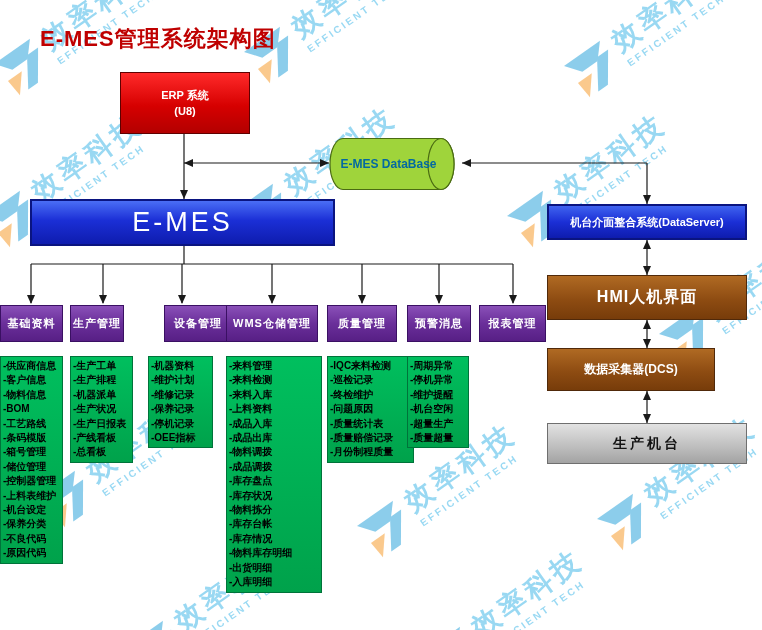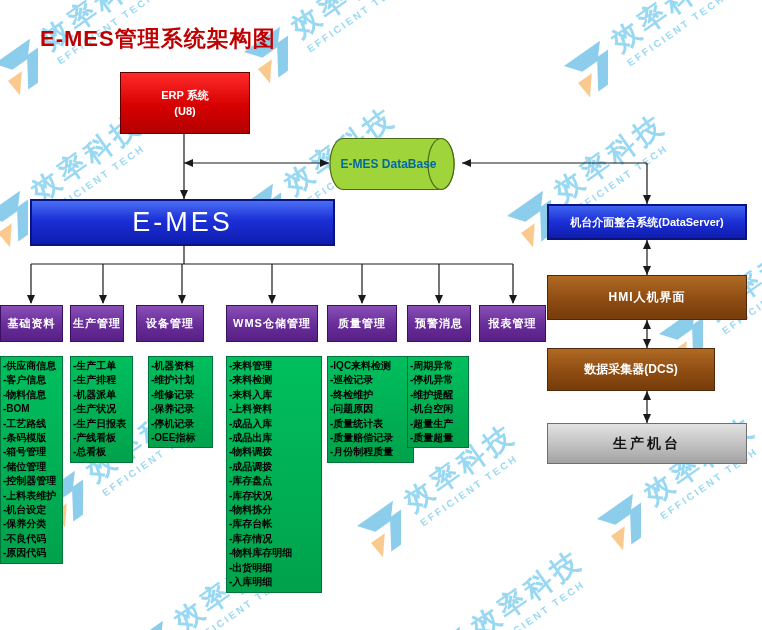--- a/index.html
+++ b/index.html
@@ -26,37 +26,37 @@
   .db-label{position:absolute;left:2px;right:16px;top:0;bottom:0;display:flex;
             align-items:center;justify-content:center;font-size:12px;font-weight:bold;color:#0369a1;}
   #emes{left:30px;top:199px;width:305px;height:47px;
         background:linear-gradient(180deg,#4a6ef5,#1b2fd6 45%,#0e1cae);
         border:2px solid #0a1480;color:#fff;font-size:27px;letter-spacing:3px;}
   #dataserver{left:547px;top:204px;width:200px;height:36px;
         background:linear-gradient(180deg,#3f63ef,#1b2fd6 50%,#0e1cae);
         border:2px solid #0a1480;color:#fff;font-weight:bold;font-size:11px;}
   #hmi{left:547px;top:275px;width:200px;height:45px;
         background:linear-gradient(180deg,#b06a23,#8e4c12 55%,#773c0a);
-        border:1px solid #50290a;color:#fff;font-weight:bold;font-size:12px;letter-spacing:1px;}
+        border:1px solid #50290a;color:#fff;font-weight:bold;font-size:16px;letter-spacing:1px;}
   #dcs{left:547px;top:348px;width:168px;height:43px;
         background:linear-gradient(180deg,#b06a23,#8e4c12 55%,#773c0a);
         border:1px solid #50290a;color:#fff;font-weight:bold;font-size:12px;}
   #machine{left:547px;top:423px;width:200px;height:41px;
         background:linear-gradient(180deg,#e2e2e2,#bdbdbd 60%,#a3a3a3);
         border:1px solid #6f6f6f;color:#141414;font-weight:bold;font-size:14px;letter-spacing:3px;}
   .col-header{position:absolute;top:305px;height:37px;box-sizing:border-box;
         display:flex;align-items:center;justify-content:center;text-align:left;
         background:linear-gradient(180deg,#8a50b8,#6a2f9a 50%,#571f85);
         border:1px solid #3a1063;color:#fff;font-weight:bold;font-size:11px;letter-spacing:1px;}
   .col-list{position:absolute;top:356px;box-sizing:border-box;padding:2px 2px;
         background:linear-gradient(180deg,#00bf5e,#00a24b);border:1px solid #00733a;}
   .col-list .item{font-size:10px;font-weight:600;color:#000;line-height:14.4px;white-space:nowrap;overflow:hidden;}
   .c1h{left:0;width:63px}   .c1l{left:0;width:63px}
   .c2h{left:70px;width:54px}.c2l{left:70px;width:63px}
-  .c3h{left:136px;width:68px}.c3l{left:148px;width:65px}
+  .c3h{left:164px;width:68px}.c3l{left:148px;width:65px}
   .c4h{left:226px;width:92px}.c4l{left:226px;width:96px}
   .c5h{left:327px;width:70px}.c5l{left:327px;width:87px}
   .c6h{left:407px;width:64px}.c6l{left:407px;width:62px}
   .c7h{left:479px;width:67px}.c7l{left:479px;width:65px}
 </style>
 </head>
 <body>
 
 <div class="canvas">
 

